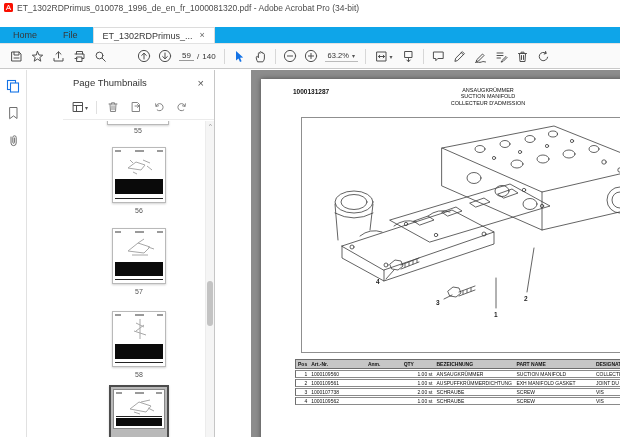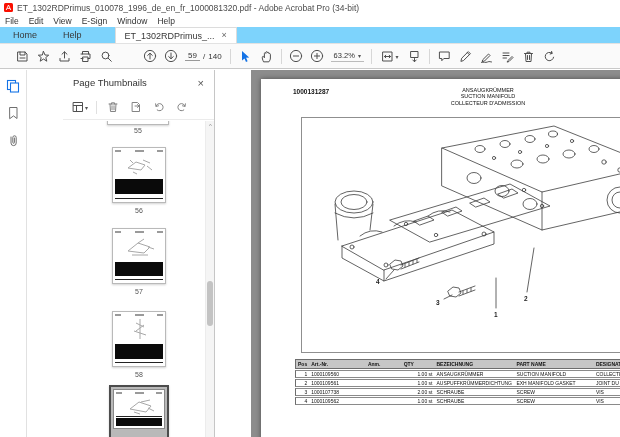--- a/index.html
+++ b/index.html
@@ -11,30 +11,30 @@
   .titlebar { position:absolute; top:0; left:0; right:0; height:15px; background:#fff;
               display:flex; align-items:center; gap:4px; padding-left:4px;
               font-size:8.5px; color:#4a4a4a; white-space:nowrap; }
 
   
   .menubar { position:absolute; top:15px; left:0; right:0; height:12px; background:#fff;
              display:flex; align-items:center; font-size:8.5px; color:#333; }
   .menu-item { padding:0 5px; cursor:default; }
 
   
-  .tabbar { position:absolute; top:27px; left:0; right:0; height:17px; background:#7dd3fc;
+  .tabbar { position:absolute; top:27px; left:0; right:0; height:17px; background:#0ea5e9;
             border-bottom:1px solid #e2e2e2; display:flex; align-items:stretch; font-size:9px; color:#383838; }
   .tab { display:flex; align-items:center; padding:0 13px; }
-  .tab.doc { background:#fff; border:1px solid #dcdcdc; border-bottom:none; margin-left:20px;
+  .tab.doc { background:#fff; border:1px solid #dcdcdc; border-bottom:none; margin-left:2px;
              gap:7px; padding:0 9px; }
   .tab-close { color:#666; font-size:9px; line-height:1; }
 
   
   .toolbar { position:absolute; top:44px; left:0; right:0; height:25px; background:#fafafa;
-             border-bottom:1px solid #c9c9c9; display:flex; align-items:center; padding:0 12px; }
+             border-bottom:1px solid #c9c9c9; display:flex; align-items:center; padding:0 6px; }
   .tbtn { width:21px; height:19px; display:flex; align-items:center; justify-content:center; border-radius:2px; }
   .tbtn svg { display:block; }
   .tb-div { width:1px; height:15px; background:#d7d7d7; margin:0 4px; }
   .tb-gap { width:22px; }
   .page-box { display:flex; align-items:center; gap:3px; font-size:8px; color:#333; margin:0 4px; }
   .page-input { width:15px; font-size:8px; text-align:center; border:none; outline:none;
                 border-bottom:1px solid #999; background:transparent; color:#333;
                 font-family:"Liberation Sans", sans-serif; }
   .zoom-box { display:flex; align-items:center; gap:3px; font-size:7.5px; color:#333;
               border-bottom:1px solid #bbb; padding:1px 3px; margin:0 3px; }
@@ -102,32 +102,24 @@
 <div class="window">
 
   <div class="titlebar">
     <svg width="9" height="9">
       <rect x="0" y="0" width="9" height="9" rx="1.5" fill="#fa0f00"></rect>
       <path d="M2.2 7 L4.5 2 L6.8 7 M3.2 5.4 h2.8" stroke="#fff" stroke-width=".9" fill="none"></path>
     </svg>
     <span>ET_1302RDPrimus_010078_1996_de_en_fr_1000081320.pdf - Adobe Acrobat Pro (34-bit)</span>
   </div>
 
-  <div class="menubar">
-    <span class="menu-item">File</span>
-    <span class="menu-item">Edit</span>
-    <span class="menu-item">View</span>
-    <span class="menu-item">E-Sign</span>
-    <span class="menu-item">Window</span>
-    <span class="menu-item">Help</span>
-  </div>
 
   <div class="tabbar">
     <span class="tab">Home</span>
-    <span class="tab">Help</span>
+    <span class="tab">File</span>
     <span class="tab doc">
       <span>ET_1302RDPrimus_...</span>
       <span class="tab-close">×</span>
     </span>
   </div>
 
   <div class="toolbar">
     <span class="tbtn">
       <svg class="ico" width="13" height="13">
         <path d="M2 2 h7 l2 2 v7 h-9 z M4 2 v3 h5 v-3 M4 8 h5"></path>

